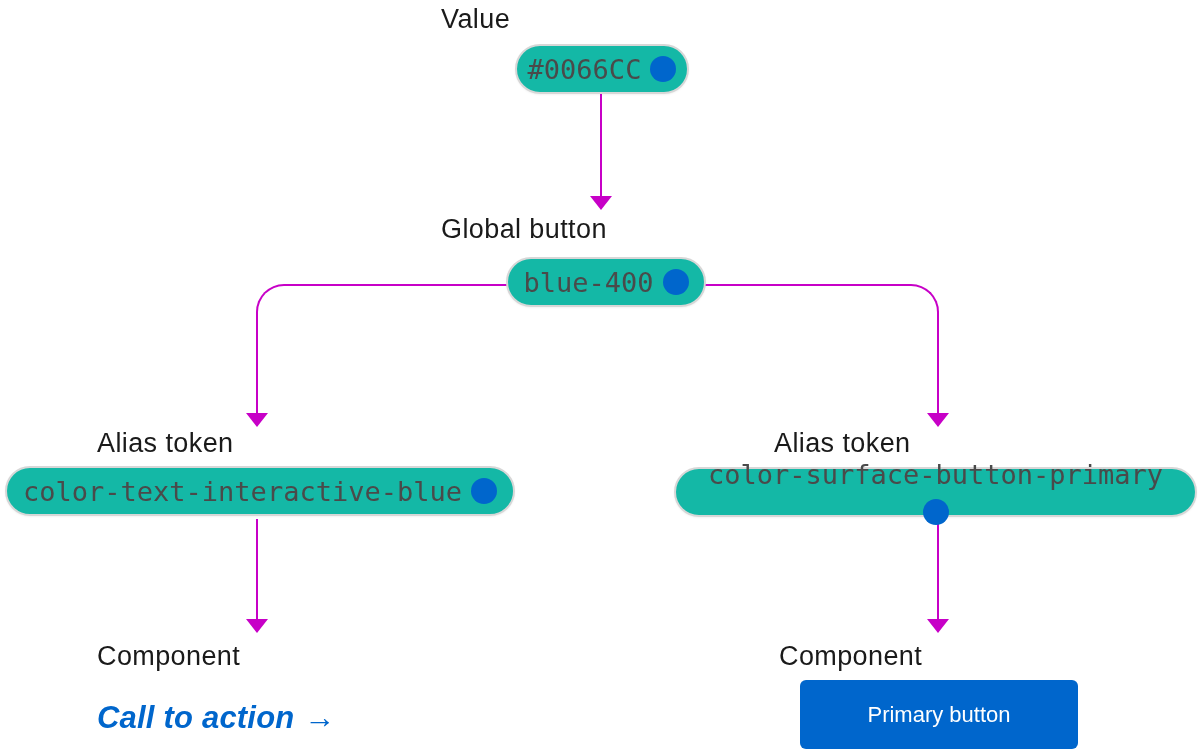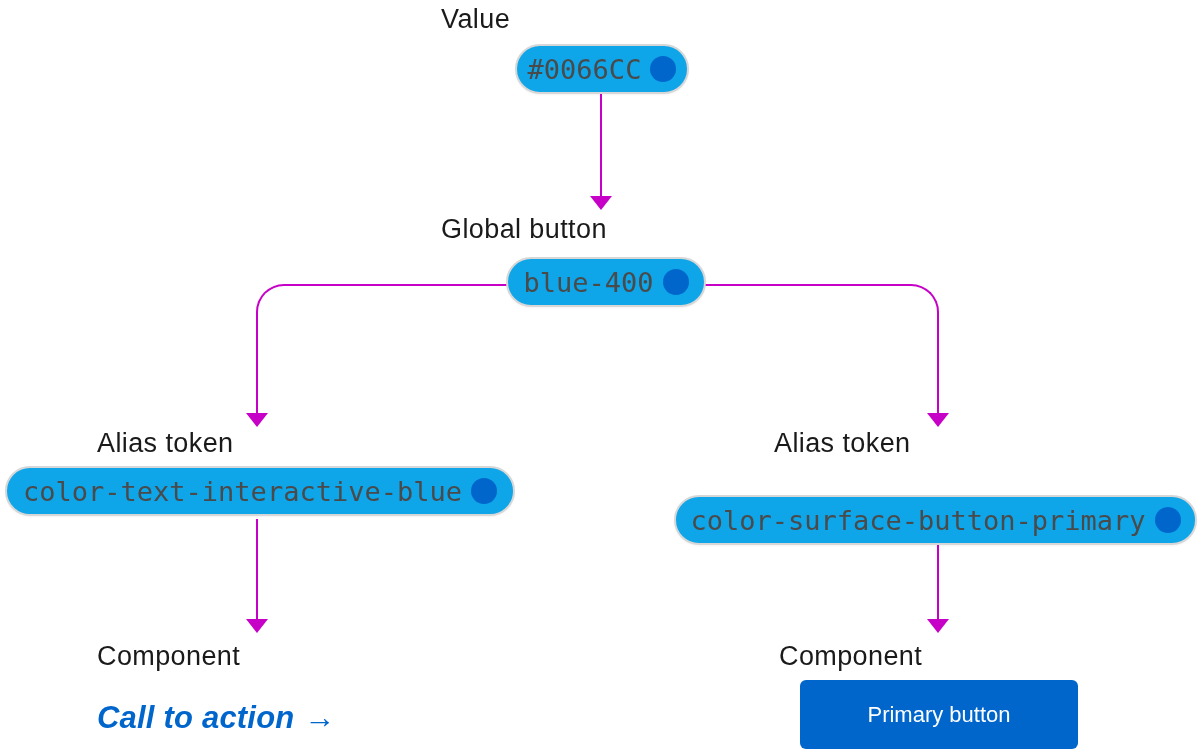--- a/index.html
+++ b/index.html
@@ -27,21 +27,21 @@
   .lbl-alias-left   { left: 97px;  top: 428px; }
   .lbl-alias-right  { left: 774px; top: 428px; }
   .lbl-comp-left    { left: 97px;  top: 641px; }
   .lbl-comp-right   { left: 779px; top: 641px; }
 
   
   .pill {
     position: absolute;
     height: 50px;
     box-sizing: border-box;
-    background: #0ea5e9;
+    background: #14b8a6;
     border: 2px solid #d7d7d7;
     border-radius: 999px;
     display: flex;
     align-items: center;
     justify-content: center;
     gap: 9px;
     z-index: 3;
     box-shadow: 0 1px 2px rgba(0,0,0,0.05);
   }
   .pill-text {
@@ -53,21 +53,21 @@
   .dot {
     width: 26px;
     height: 26px;
     border-radius: 50%;
     background: #0066CC;
     flex: 0 0 auto;
   }
   .pill-value   { left: 515px; top: 44px;  width: 174px; }
   .pill-global  { left: 506px; top: 257px; width: 200px; }
   .pill-alias-l { left: 5px;   top: 466px; width: 510px; }
-  .pill-alias-r { left: 674px; top: 495px; width: 523px; }
+  .pill-alias-r { left: 674px; top: 467px; width: 523px; flex-direction: column; }
 
   
   .vline {
     position: absolute;
     width: 2.5px;
     background: #C700C7;
     z-index: 1;
   }
   .line-value-global { left: 599.75px; top: 94px;  height: 102px; }
   .line-alias-comp-l { left: 255.75px; top: 519px; height: 100px; }

